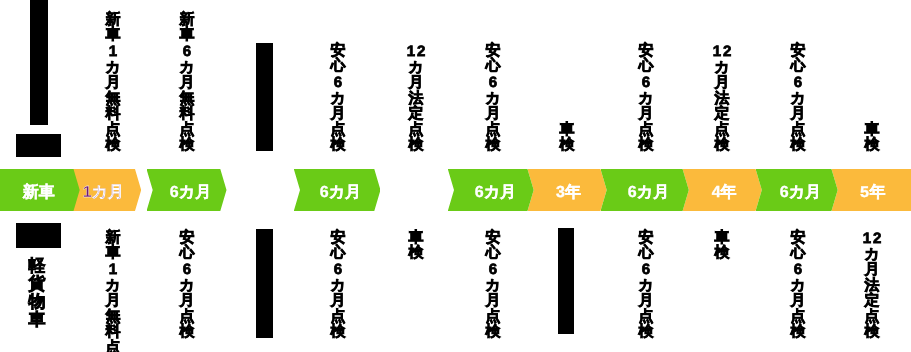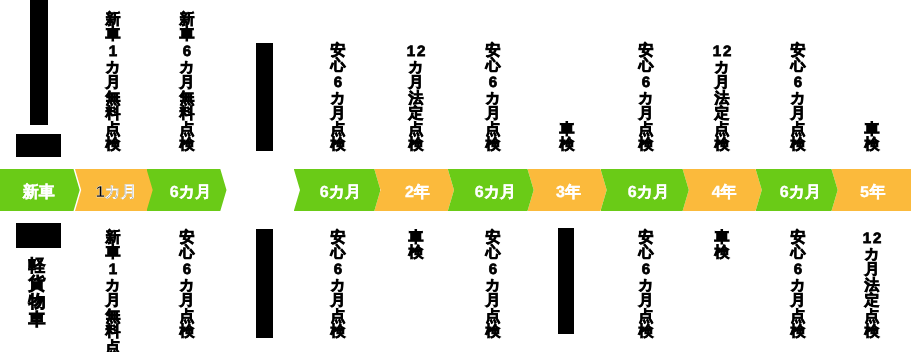--- a/index.html
+++ b/index.html
@@ -112,31 +112,28 @@
       </div>
       <div class="vlabel" style="left: 872px; color: rgb(0, 0, 0); bottom: 199px;">
         <span class="ch">車</span>
         <span class="ch">検</span>
       </div>
     </div>
   <div id="bar">
       <div class="seg" style="left: 0px; width: 79.7px; background: rgb(106, 203, 23); color: rgb(255, 255, 255); clip-path: polygon(0px 0px, 92.2208% 0px, 100% 50%, 92.2208% 100%, 0px 100%); z-index: 2;">
         <span style="left: 38.7px;">新車</span>
       </div>
-      <div class="seg" style="left: 75px; width: 79.2px; background: rgb(251, 186, 60); color: #000000; clip-path: polygon(0px 0px, 92.1717% 0px, 100% 50%, 92.1717% 100%, 0px 100%, 7.82828% 50%); z-index: 1;">
+      <div class="seg" style="left: 62px; width: 79.2px; background: rgb(251, 186, 60); color: #701a75; clip-path: polygon(0px 0px, 92.1717% 0px, 100% 50%, 92.1717% 100%, 0px 100%, 7.82828% 50%); z-index: 1;">
         <span style="left: 41.3px;">1カ月</span>
       </div>
       <div class="seg" style="left: 146.5px; width: 80px; background: rgb(106, 203, 23); color: rgb(255, 255, 255); clip-path: polygon(0px 0px, 92.25% 0px, 100% 50%, 92.25% 100%, 0px 100%, 7.75% 50%); z-index: 2;">
         <span style="left: 44px;">6カ月</span>
       </div>
       <div class="seg" style="left: 293.8px; width: 86.7px; background: rgb(106, 203, 23); color: rgb(255, 255, 255); clip-path: polygon(0px 0px, 92.8489% 0px, 100% 50%, 92.8489% 100%, 0px 100%, 7.1511% 50%); z-index: 2;">
         <span style="left: 46.7px;">6カ月</span>
-      </div>
-      <div class="seg" style="left: 374.3px; width: 79.7px; background: rgb(251, 186, 60); color: rgb(255, 255, 255); clip-path: polygon(0px 0px, 92.2208% 0px, 100% 50%, 92.2208% 100%, 0px 100%, 7.77917% 50%); z-index: 1;">
-        <span style="left: 43.1px;">2年</span>
       </div>
       <div class="seg" style="left: 447.8px; width: 85.9px; background: rgb(106, 203, 23); color: rgb(255, 255, 255); clip-path: polygon(0px 0px, 92.7823% 0px, 100% 50%, 92.7823% 100%, 0px 100%, 7.21769% 50%); z-index: 2;">
         <span style="left: 47.7px;">6カ月</span>
       </div>
       <div class="seg" style="left: 527.5px; width: 79.2px; background: rgb(251, 186, 60); color: rgb(255, 255, 255); clip-path: polygon(0px 0px, 92.1717% 0px, 100% 50%, 92.1717% 100%, 0px 100%, 7.82828% 50%); z-index: 1;">
         <span style="left: 41px;">3年</span>
       </div>
       <div class="seg" style="left: 600.5px; width: 88.3px; background: rgb(106, 203, 23); color: rgb(255, 255, 255); clip-path: polygon(0px 0px, 92.9785% 0px, 100% 50%, 92.9785% 100%, 0px 100%, 7.02152% 50%); z-index: 2;">
         <span style="left: 48px;">6カ月</span>
       </div>

